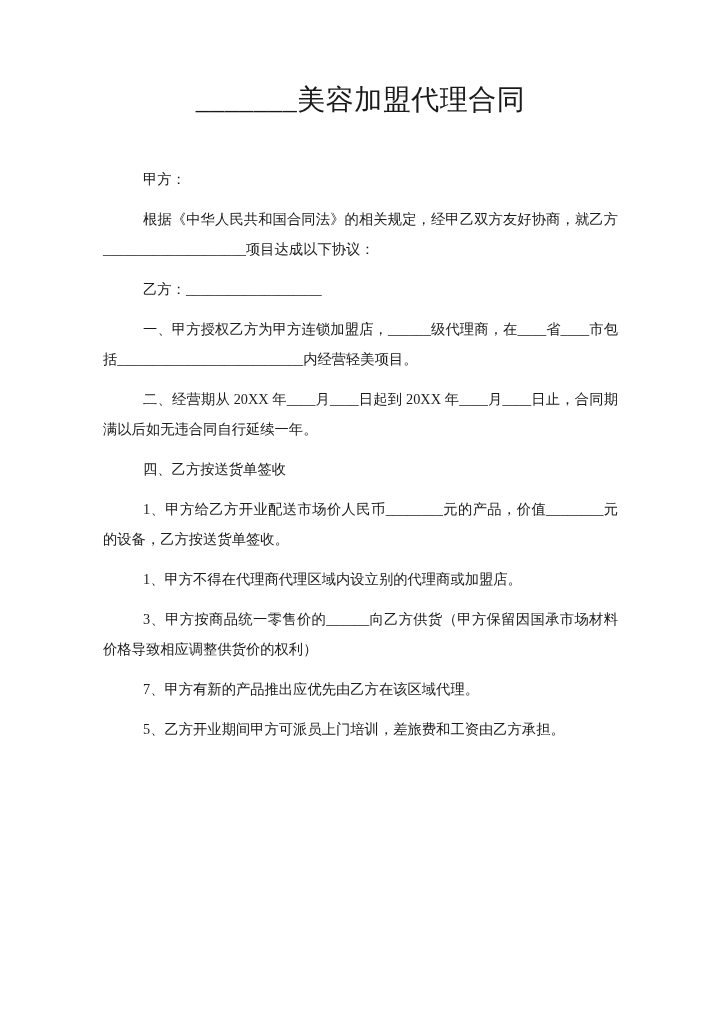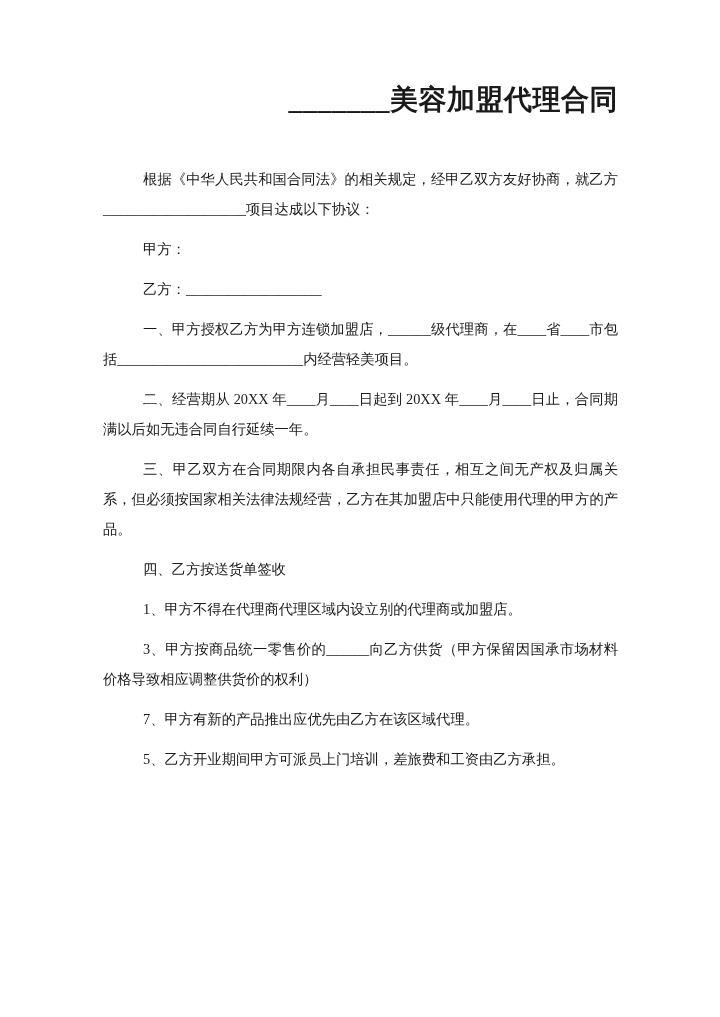--- a/index.html
+++ b/index.html
@@ -16,23 +16,23 @@
     overflow: hidden;
     font-family: "Liberation Serif", "DejaVu Serif", serif;
     color: #1a1a1a;
   }
   .content {
     padding: 80px 102px 0 103px;
   }
   .doc-title {
     margin: 0 0 44px 0;
     font-size: 28px;
-    font-weight: bold;
+    font-weight: normal;
     line-height: 40px;
-    text-align: right;
+    text-align: center;
     letter-spacing: 0.5px;
     white-space: nowrap;
   }
   .para {
     margin: 0 0 10px 0;
     font-size: 14.3px;
     line-height: 30px;
     text-align: justify;
     text-justify: inter-character;
     text-indent: 40px;
@@ -40,34 +40,34 @@
   }
 </style>
 </head>
 <body>
 
 <div class="page">
   <div class="content">
 
     <h1 class="doc-title">_______美容加盟代理合同</h1>
 
+    <p class="para">甲方：</p>
+
     <p class="para">根据《中华人民共和国合同法》的相关规定，经甲乙双方友好协商，就乙方____________________项目达成以下协议：</p>
-
-    <p class="para">甲方：</p>
 
     <p class="para">乙方：___________________</p>
 
     <p class="para">一、甲方授权乙方为甲方连锁加盟店，______级代理商，在____省____市包括__________________________内经营轻美项目。</p>
 
     <p class="para">二、经营期从 20XX 年____月____日起到 20XX 年____月____日止，合同期满以后如无违合同自行延续一年。</p>
 
-    <p class="para">三、甲乙双方在合同期限内各自承担民事责任，相互之间无产权及归属关系，但必须按国家相关法律法规经营，乙方在其加盟店中只能使用代理的甲方的产品。</p>
 
     <p class="para">四、乙方按送货单签收</p>
 
+    <p class="para">1、甲方给乙方开业配送市场价人民币________元的产品，价值________元的设备，乙方按送货单签收。</p>
 
     <p class="para">1、甲方不得在代理商代理区域内设立别的代理商或加盟店。</p>
 
     <p class="para">3、甲方按商品统一零售价的______向乙方供货（甲方保留因国承市场材料价格导致相应调整供货价的权利）</p>
 
     <p class="para">7、甲方有新的产品推出应优先由乙方在该区域代理。</p>
 
     <p class="para">5、乙方开业期间甲方可派员上门培训，差旅费和工资由乙方承担。</p>
 
 

